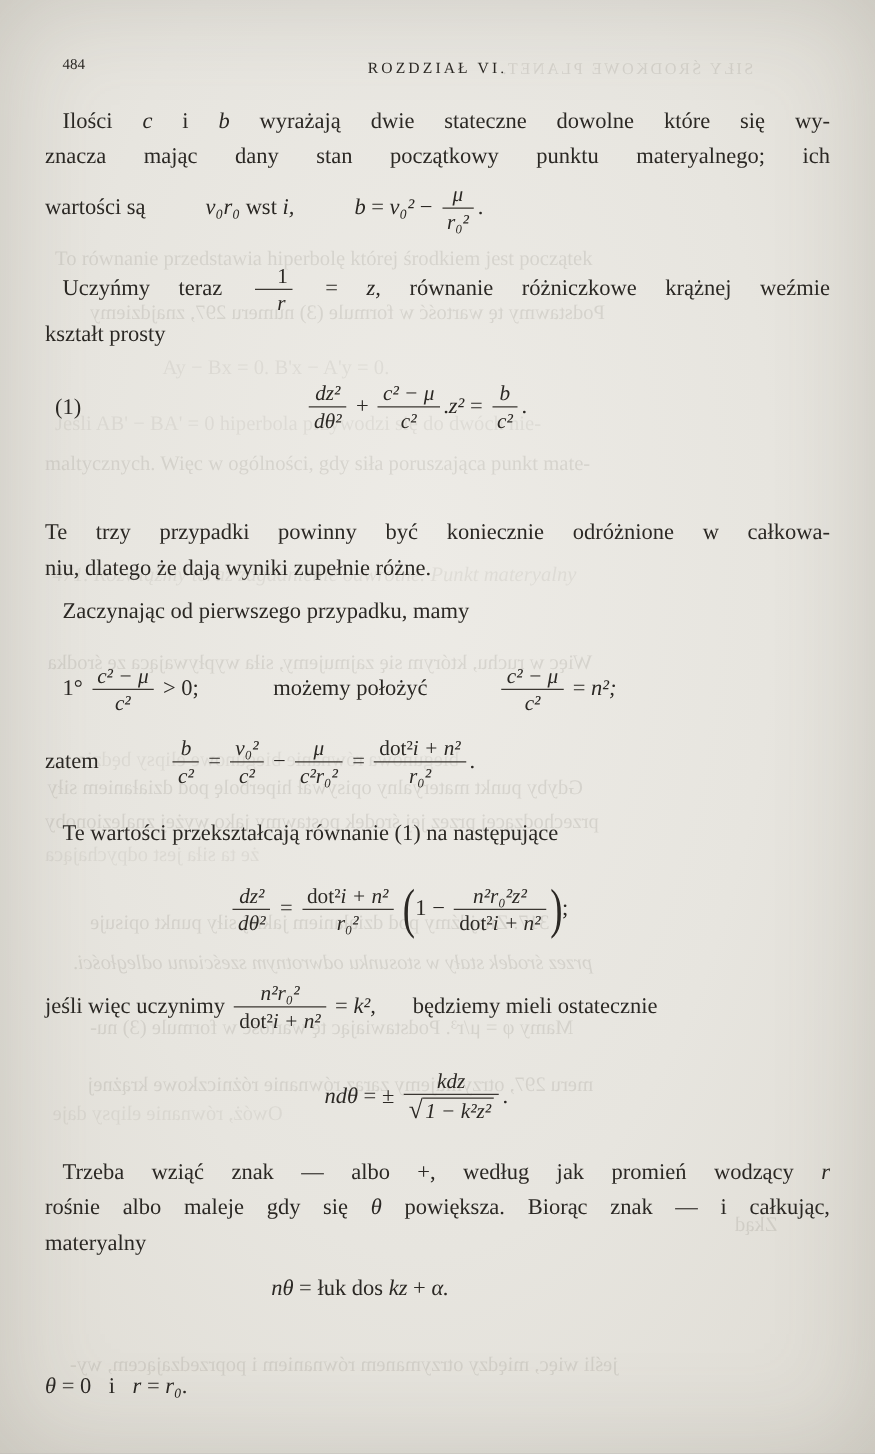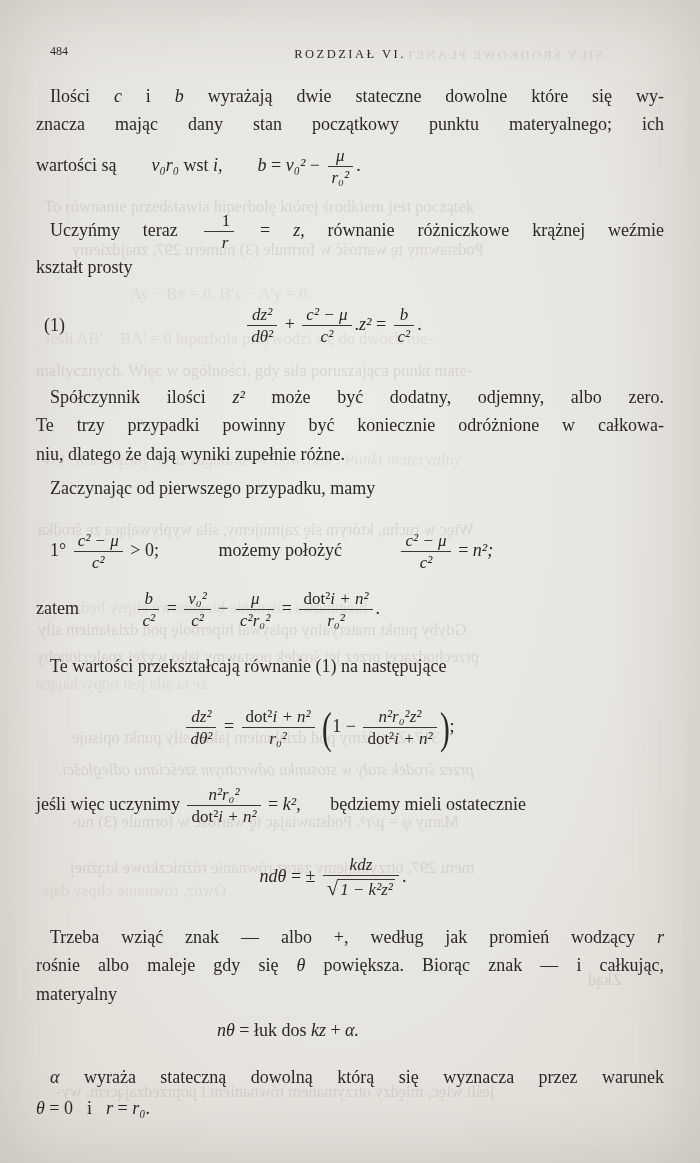--- a/index.html
+++ b/index.html
@@ -48,21 +48,21 @@
   #g11{top:647px;left:36px;}
   #g12{top:674px;left:36px;}
   #g13{top:728px;left:72px;}
   #g14{top:760px;left:58px;font-style:italic;}
   #g15{top:812px;left:72px;}
   #g16{top:858px;left:70px;}
   #g17{top:881px;left:42px;}
   #g18{top:970px;left:588px;}
   #g19{top:1082px;left:56px;}
   
-  .g35{margin-left:35px;} .g55{margin-left:55px;} .g25{margin-left:25px;} .g14{margin-left:14px;}
+  .g35{margin-left:48px;} .g55{margin-left:55px;} .g25{margin-left:25px;} .g14{margin-left:14px;}
 </style>
 </head>
 <body>
 
 <div class="page">
 
   <span class="gh mir" id="g1">SIŁY ŚRODKOWE PLANET.</span>
   <span class="gh" id="g2">To równanie przedstawia hiperbolę której środkiem jest początek</span>
   <span class="gh mir" id="g3">Podstawmy tę wartość w formule (3) numeru 297, znajdziemy</span>
   <span class="gh lite" id="g4">Ay − Bx = 0.      B'x − A'y = 0.</span>
@@ -109,23 +109,20 @@
     <span class="rm" style="margin-left:8px">(1)</span>
   </div>
   <div class="eq" style="top:298px;height:52px;line-height:52px">
     <span class="fr"><span class="n it">dz²</span><span class="d it">dθ²</span></span>
     <span class="rm">+</span>
     <span class="fr"><span class="n it">c² − μ</span><span class="d it">c²</span></span><span class="rm">.</span><span class="it">z²</span>
     <span class="rm">=</span>
     <span class="fr"><span class="n it">b</span><span class="d it">c²</span></span><span class="rm">.</span>
   </div>
 
-  <div class="ln just ind" style="top:386px">
-    <span class="rm">Spółczynnik ilości </span><span class="it">z²</span><span class="rm"> może być dodatny, odjemny, albo zero.</span>
-  </div>
   <div class="ln just" style="top:414px">
     <span class="rm">Te trzy przypadki powinny być koniecznie odróżnione w całkowa-</span>
   </div>
   <div class="ln" style="top:443px">
     <span class="rm">niu, dlatego że dają wyniki zupełnie różne.</span>
   </div>
 
   <div class="ln ind" style="top:477px">
     <span class="rm">Zaczynając od pierwszego przypadku, mamy</span>
   </div>
@@ -184,20 +181,17 @@
     <span class="rm">rośnie albo maleje gdy się </span><span class="it">θ</span><span class="rm"> powiększa. Biorąc znak — i całkując,</span>
   </div>
   <div class="ln" style="top:983px">
     <span class="rm">materyalny</span>
   </div>
 
   <div class="eq" style="top:1020px;left:-45px">
     <span class="it">nθ</span><span class="rm"> = </span><span class="rm">łuk dos</span> <span class="it">kz</span><span class="rm"> + </span><span class="it">α.</span>
   </div>
 
-  <div class="ln just ind" style="top:1066px">
-    <span class="it">α</span><span class="rm"> wyraża stateczną dowolną którą się wyznacza przez warunek</span>
-  </div>
   <div class="ln" style="top:1097px">
     <span class="it">θ</span><span class="rm"> = 0</span><span class="rm g14">i</span><span class="it g14">r</span><span class="rm"> = </span><span class="it">r₀</span><span class="rm">.</span>
   </div>
 
 </div>
 
 </body></html>

